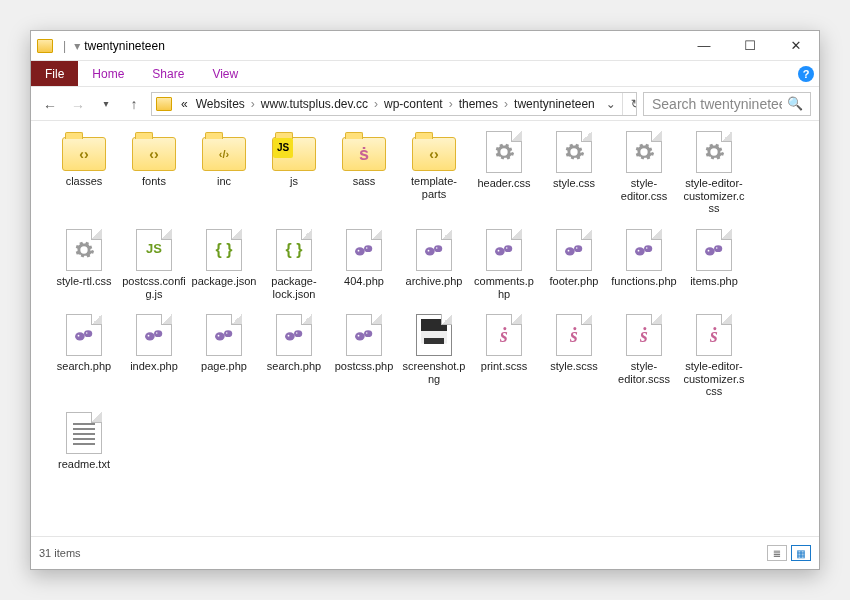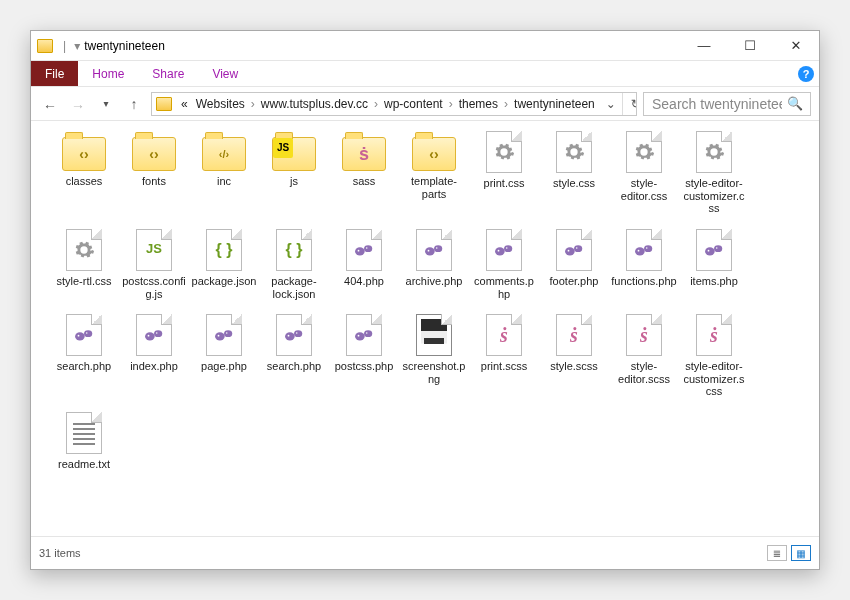--- a/index.html
+++ b/index.html
@@ -326,21 +326,21 @@
         <div class="item">
           <div class="ico">
             <div class="paper">
               <div class="mark gear">
                 <svg viewBox="0 0 24 24" fill="#9a9a9a">
                   <path d="M12 8a4 4 0 100 8 4 4 0 000-8zm9 4l2 1-1 3-2-.5a8 8 0 01-1.7 1.7l.5 2-3 1-1-2a8 8 0 01-2.4 0l-1 2-3-1 .5-2A8 8 0 016 16.5L4 17l-1-3 2-1a8 8 0 010-2.4l-2-1 1-3 2 .5A8 8 0 017.5 6L7 4l3-1 1 2a8 8 0 012.4 0l1-2 3 1-.5 2A8 8 0 0118 7.5l2-.5 1 3-2 1a8 8 0 010 2.4z"></path>
                 </svg>
               </div>
             </div>
           </div>
-          <div class="label">print.css</div>
+          <div class="label">header.css</div>
         </div>
         <div class="item">
           <div class="ico">
             <div class="paper">
               <div class="mark gear">
                 <svg viewBox="0 0 24 24" fill="#9a9a9a">
                   <path d="M12 8a4 4 0 100 8 4 4 0 000-8zm9 4l2 1-1 3-2-.5a8 8 0 01-1.7 1.7l.5 2-3 1-1-2a8 8 0 01-2.4 0l-1 2-3-1 .5-2A8 8 0 016 16.5L4 17l-1-3 2-1a8 8 0 010-2.4l-2-1 1-3 2 .5A8 8 0 017.5 6L7 4l3-1 1 2a8 8 0 012.4 0l1-2 3 1-.5 2A8 8 0 0118 7.5l2-.5 1 3-2 1a8 8 0 010 2.4z"></path>
                 </svg>
               </div>
             </div>

